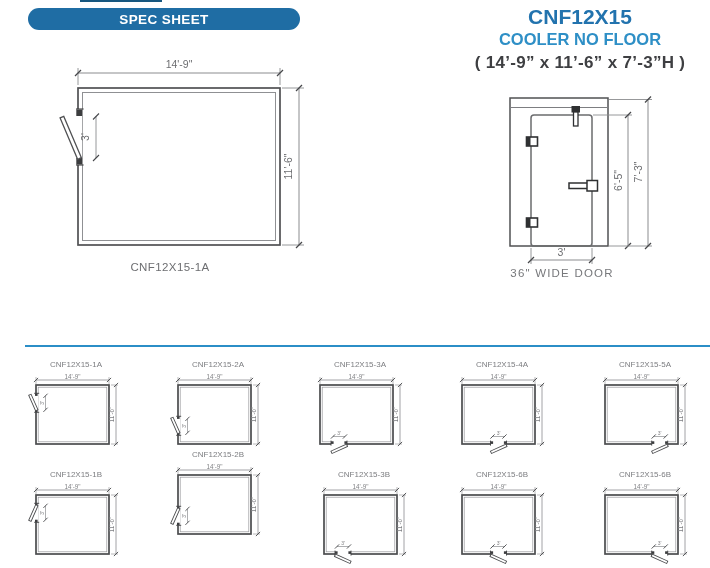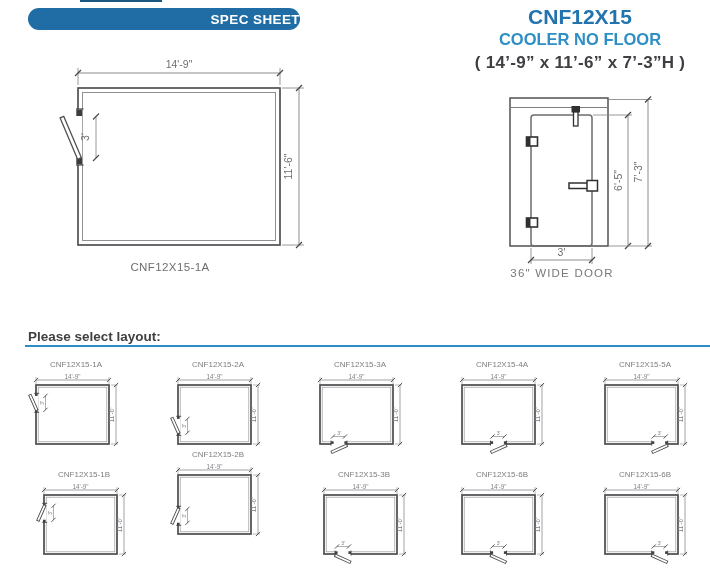--- a/index.html
+++ b/index.html
@@ -1,20 +1,20 @@
 <!DOCTYPE html>
 <html><head>
 <meta charset="utf-8">
 <style>
   html,body{margin:0;padding:0;background:#fff;}
   .page{position:relative;width:710px;height:568px;background:#fff;overflow:hidden;
         font-family:"Liberation Sans",sans-serif;}
   .top-artifact{position:absolute;left:80px;top:0;width:82px;height:2px;background:#17577f;}
   .banner{position:absolute;left:28px;top:8px;width:272px;height:22px;border-radius:11px;
-          background:#1f6da4;display:flex;align-items:center;justify-content:flex-end;}
+          background:#1f6da4;display:flex;align-items:center;justify-content:center;}
   .banner span{color:#fff;font-weight:bold;font-size:13.5px;letter-spacing:.4px;}
   .title-block{position:absolute;left:440px;top:4px;width:280px;text-align:center;}
   .model{font-size:21px;font-weight:bold;color:#2273ae;line-height:25px;}
   .pname{font-size:16.5px;font-weight:bold;color:#2e8fc6;line-height:19px;margin-top:1px;}
   .psize{font-size:17px;font-weight:bold;color:#3e3f42;line-height:22px;margin-top:3px;letter-spacing:.3px;}
   svg{position:absolute;overflow:visible;}
   svg text{font-family:"Liberation Sans",sans-serif;}
   .dm{font-size:10.5px;fill:#6d6e71;text-anchor:middle;}
   .cap{font-size:11.5px;fill:#6d6e71;text-anchor:middle;letter-spacing:.4px;}
   .capw{font-size:11.5px;fill:#77787b;text-anchor:middle;letter-spacing:1.2px;}
@@ -122,21 +122,20 @@
       <line x1="107" y1="160" x2="107" y2="176" stroke="#8b8c8f" stroke-width="0.9"></line>
       <line x1="46" y1="172" x2="107" y2="172" stroke="#8b8c8f" stroke-width="1"></line>
       <line x1="43" y1="175" x2="49" y2="169" stroke="#46474a" stroke-width="1.2"></line>
       <line x1="104" y1="175" x2="110" y2="169" stroke="#46474a" stroke-width="1.2"></line>
       <text class="dm" x="76.5" y="168">3'</text>
     </g>
     <text class="capw" x="77" y="189">36" WIDE DOOR</text>
   </svg>
 
 
-  <div class="prompt">Please select layout:</div>
   <div class="divider"></div>
 
   <div id="layout-grid">
       <div class="cell" style="left:20px;top:360px">
         <div class="cell-label">CNF12X15-1A</div>
         <svg width="112" height="84" viewBox="0 0 112 84">
           <line x1="16" y1="5" x2="16" y2="12" stroke="#8b8c8f" stroke-width="0.6"></line>
           <line x1="89" y1="5" x2="89" y2="12" stroke="#8b8c8f" stroke-width="0.6"></line>
           <line x1="16" y1="8" x2="89" y2="8" stroke="#8b8c8f" stroke-width="0.8"></line>
           <line x1="13.9" y1="10.1" x2="18.1" y2="5.9" stroke="#46474a" stroke-width="0.9"></line>
@@ -281,21 +280,21 @@
           <rect x="76.10000000000001" y="69.3" width="2.6" height="2.6" fill="#3c3d3f"></rect>
           <g transform="translate(78.7 73.4) rotate(-24)">
             <rect x="-17" y="-1.3" width="17" height="2.6" fill="#fff" stroke="#4b4c4e" stroke-width="0.9"></rect>
           </g>
           <line x1="64.7" y1="64.5" x2="76.7" y2="64.5" stroke="#8b8c8f" stroke-width="0.7"></line>
           <line x1="62.6" y1="66.6" x2="66.8" y2="62.4" stroke="#46474a" stroke-width="0.9"></line>
           <line x1="74.60000000000001" y1="66.6" x2="78.8" y2="62.4" stroke="#46474a" stroke-width="0.9"></line>
           <text class="tt" x="70.7" y="63">3'</text>
         </svg>
       </div>
-      <div class="cell" style="left:28px;top:470px">
+      <div class="cell" style="left:20px;top:470px">
         <div class="cell-label">CNF12X15-1B</div>
         <svg width="112" height="84" viewBox="0 0 112 84">
           <line x1="16" y1="5" x2="16" y2="12" stroke="#8b8c8f" stroke-width="0.6"></line>
           <line x1="89" y1="5" x2="89" y2="12" stroke="#8b8c8f" stroke-width="0.6"></line>
           <line x1="16" y1="8" x2="89" y2="8" stroke="#8b8c8f" stroke-width="0.8"></line>
           <line x1="13.9" y1="10.1" x2="18.1" y2="5.9" stroke="#46474a" stroke-width="0.9"></line>
           <line x1="86.9" y1="10.1" x2="91.1" y2="5.9" stroke="#46474a" stroke-width="0.9"></line>
           <text x="52.5" y="6.5" class="td">14'-9"</text>
           <rect x="16" y="13" width="73" height="59" fill="#fff" stroke="#4b4c4e" stroke-width="1.7"></rect>
           <rect x="18.2" y="15.2" width="68.6" height="54.6" fill="none" stroke="#97989b" stroke-width="0.7"></rect>

